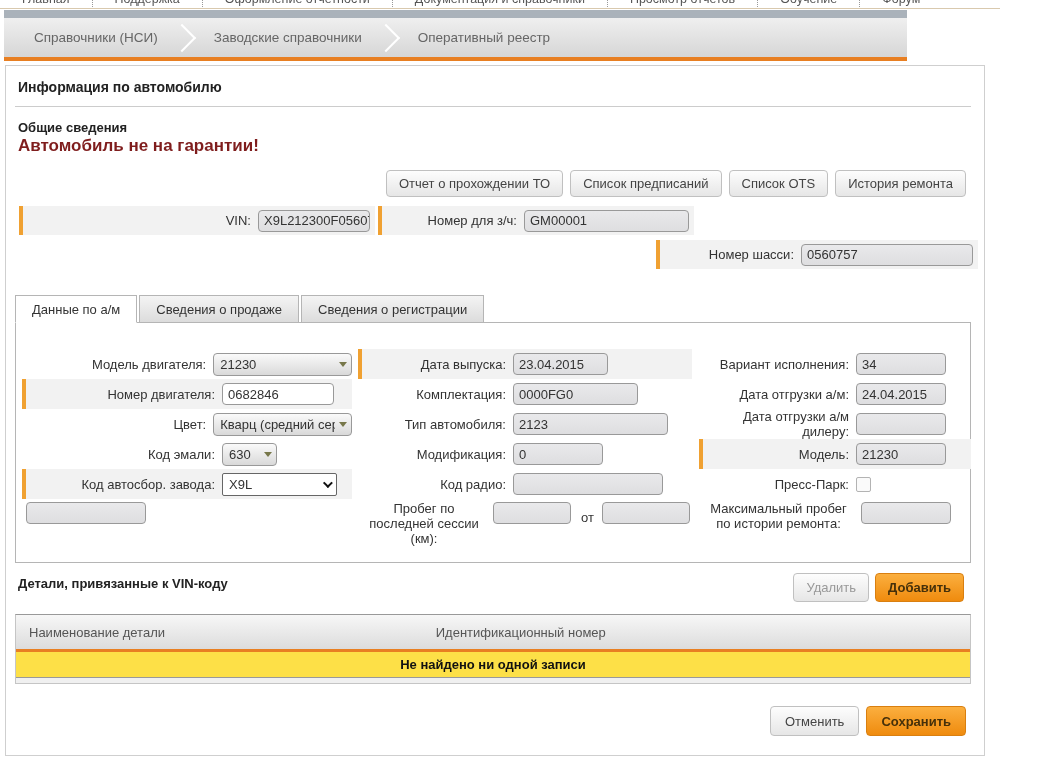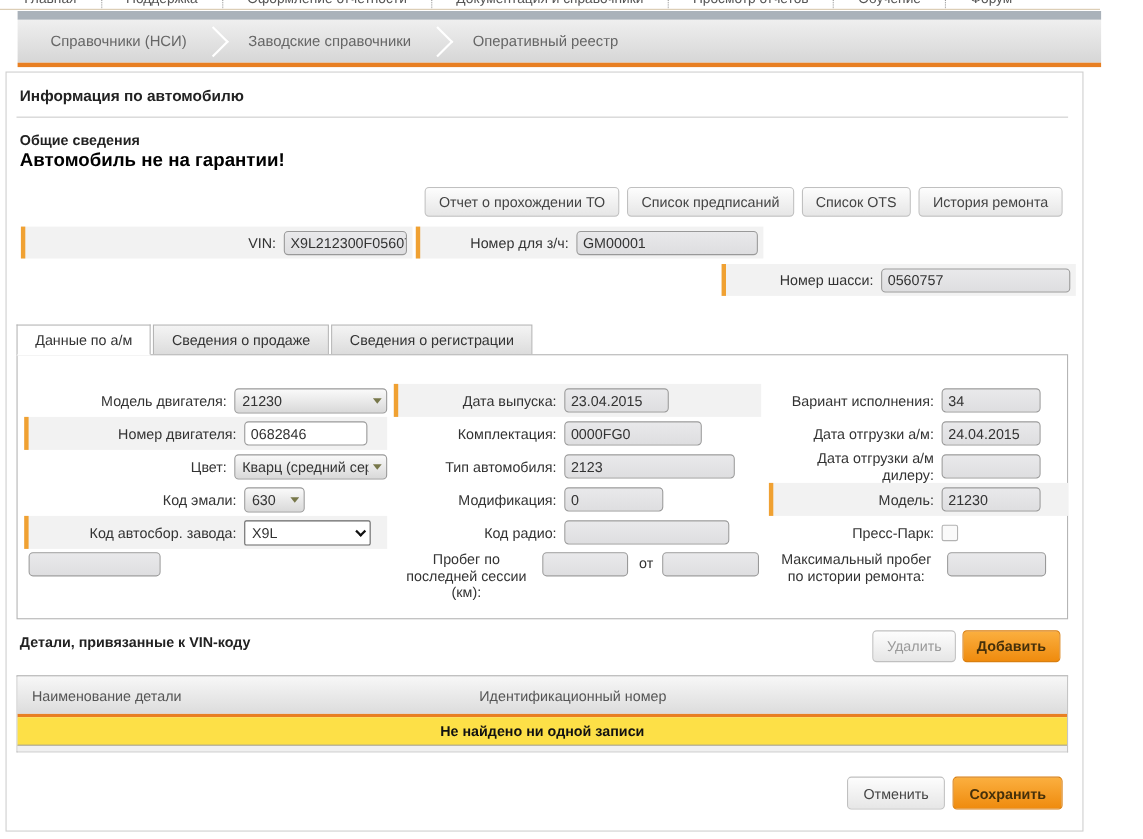--- a/index.html
+++ b/index.html
@@ -7,21 +7,21 @@
   body { font-family:"Liberation Sans", sans-serif; font-size:13px; color:#333; }
   .screen { position:relative; width:1039px; height:763px; background:#fff; overflow:hidden; }
 
   
   .top-menu { position:absolute; left:0; top:0; width:1000px; height:9px; overflow:hidden;
               border-bottom:1px solid #d9c9ae; background:#fff; display:flex; }
   .tm-item { height:24px; margin-top:-13px; padding:0 22px; color:#555; font-size:12.5px;
              border-right:1px dotted #999; display:flex; align-items:center; white-space:nowrap; }
 
   
-  .crumb-wrap { position:absolute; left:16px; top:10px; width:985px; }
+  .crumb-wrap { position:absolute; left:4px; top:10px; width:903px; }
   .crumb-strip { height:8px; background:#aab2ba; }
   .crumb-bar { height:43px; background:linear-gradient(#efefef,#d6d6d6);
                border-bottom:4px solid #e87f22; display:flex; align-items:center; padding-left:30px; }
   .crumb { color:#666; font-size:13.5px; white-space:nowrap; cursor:default; }
   .crumb-sep { width:20px; height:20px; border-top:2px solid #fff; border-right:2px solid #fff;
                transform:rotate(45deg); margin:0 22px 0 14px; flex:0 0 auto; }
 
   
   .panel { position:absolute; left:5px; top:65px; width:980px; height:691px;
            background:#fff; border:1px solid #cfcfcf; }
@@ -67,21 +67,21 @@
   .flabel { text-align:right; padding-right:7px; color:#333; line-height:15px; }
   .fcol.left .flabel { width:196px; }
   .fcol.mid .flabel { width:151px; }
   .fcol.right .flabel { width:153px; }
   .frow.tall { height:58px; align-items:flex-start; padding-top:2px; }
   .frow.tall .flabel { text-align:center; }
   .frow.tall .ibox { margin-top:1px; }
   .fcol.left .frow.tall .flabel { width:186px; }
   .fcol.mid .frow.tall .flabel { width:131px; }
   .fcol.right .frow.tall .flabel { width:158px; }
-  .ot-label { margin:3px 8px 0 10px; color:#333; }
+  .ot-label { margin:9px 8px 0 10px; color:#333; }
 
   
   .dd { height:23px; border:1px solid #999; border-radius:4px; background:linear-gradient(#fafafa,#d9d9d9);
         display:flex; align-items:center; padding:0 4px 0 6px; cursor:pointer; overflow:hidden; }
   .dd .dd-text { flex:1; white-space:nowrap; overflow:hidden; }
   .dd-arrow { width:0; height:0; border-left:4px solid transparent; border-right:4px solid transparent;
               border-top:5px solid #77774a; margin-left:4px; flex:0 0 auto; }
   
   .nsel { height:23px; border:1px solid #666; border-radius:2px; background:#fff; display:flex;
           align-items:center; padding:0 6px; cursor:pointer; }
@@ -138,21 +138,21 @@
       <span class="crumb-sep"></span>
       <span class="crumb">Оперативный реестр</span>
     </div>
   </div>
 
   <div class="panel">
 
     <div class="page-title">Информация по автомобилю</div>
     <div class="title-divider"></div>
     <div class="section-title">Общие сведения</div>
-    <div class="warning-text" style="color:#000000;">Автомобиль не на гарантии!</div>
+    <div class="warning-text" style="color:#7f1d1d;">Автомобиль не на гарантии!</div>
 
     <div class="toolbar">
       <div class="btn">Отчет о прохождении ТО</div>
       <div class="btn">Список предписаний</div>
       <div class="btn">Список OTS</div>
       <div class="btn">История ремонта</div>
     </div>
 
     <div class="fblock" style="left:13px; top:140px; width:356px;">
       <span class="fmarker"></span>

